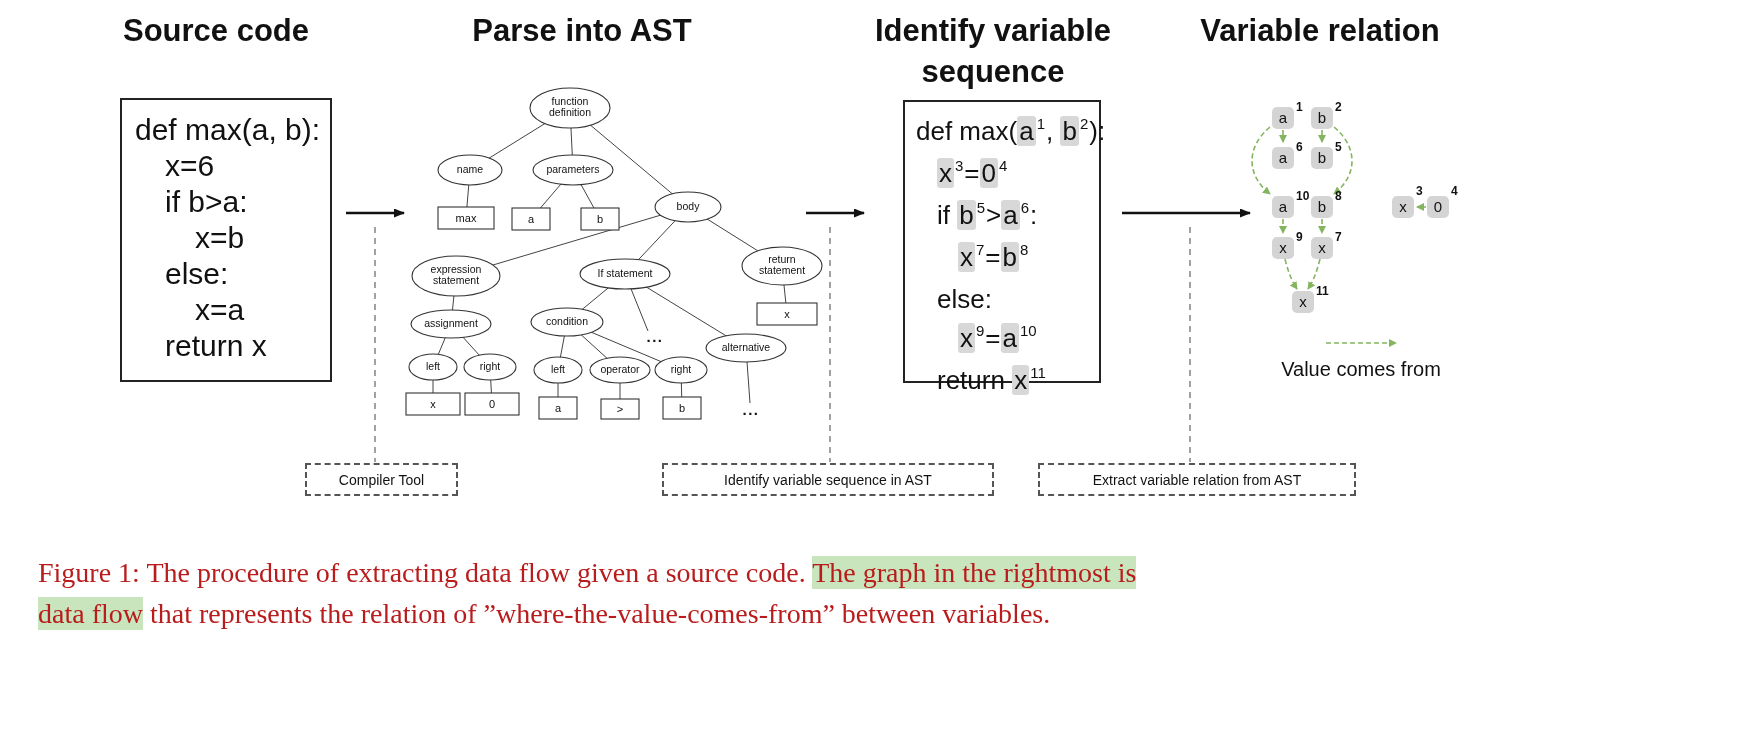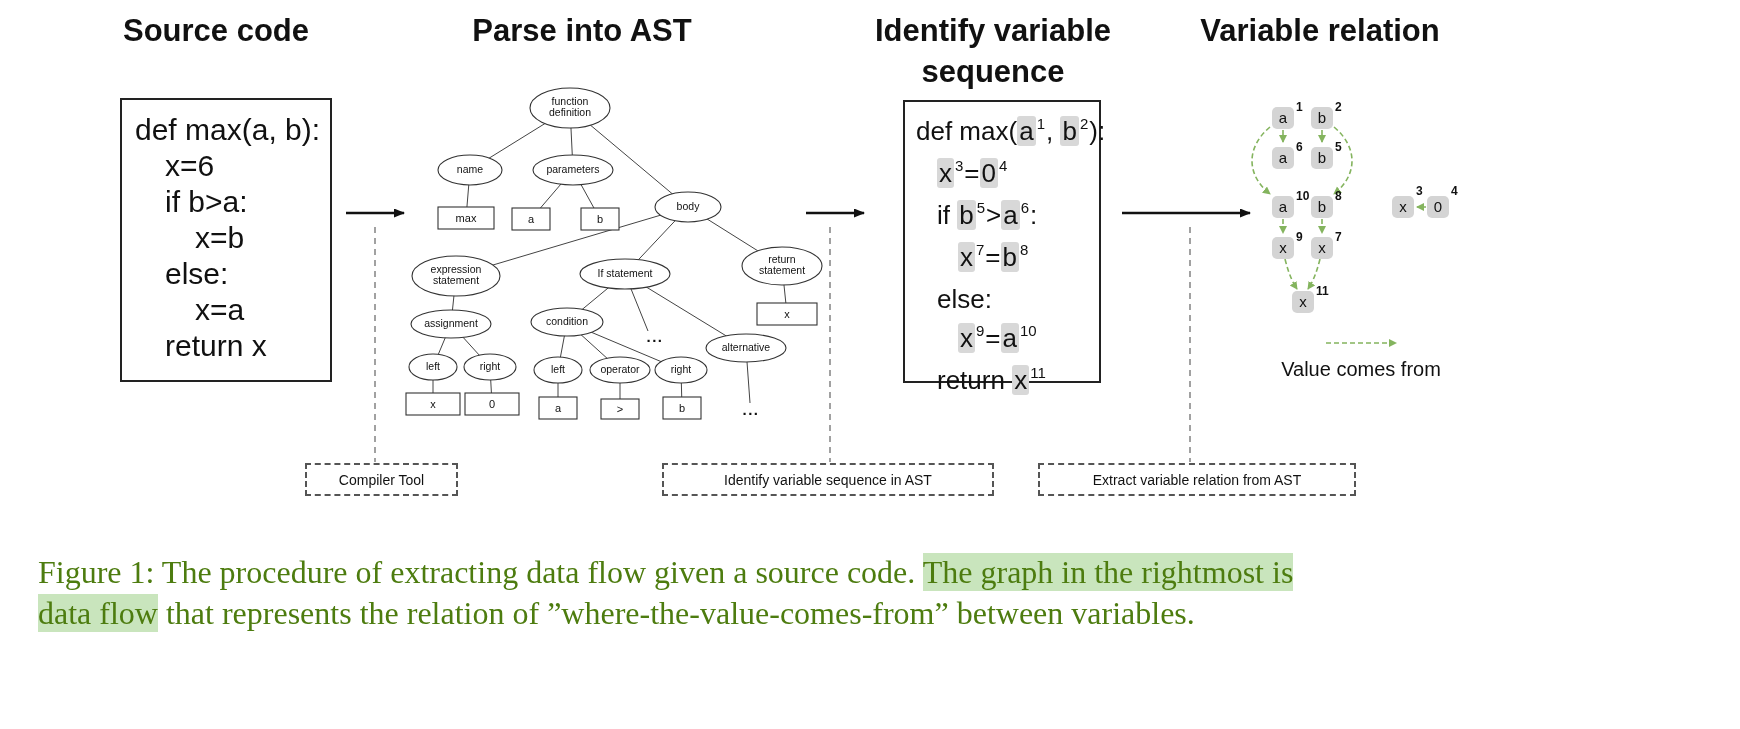--- a/index.html
+++ b/index.html
@@ -47,21 +47,21 @@
 
   
   .dash-box{position:absolute;border:2px dashed #555;background:#fff;box-sizing:border-box;
             display:flex;align-items:center;justify-content:center;font-size:14px;}
   #box-compiler{left:305px;top:463px;width:153px;height:33px;}
   #box-identify{left:662px;top:463px;width:332px;height:33px;}
   #box-extract{left:1038px;top:463px;width:318px;height:33px;}
 
   
   .caption{position:absolute;left:38px;top:552px;width:1680px;
-           font-family:"Liberation Serif",serif;font-size:32px;line-height:41px;color:#4d7c0f;}
+           font-family:"Liberation Serif",serif;font-size:28px;line-height:41px;color:#b91c1c;}
   .hl{background:#c9e5bd;padding:1px 0;}
 </style>
 </head>
 <body>
 
 <div class="page">
 
   <div class="col-title" id="title-source">Source code</div>
   <div class="col-title" id="title-ast">Parse into AST</div>
   <div class="col-title" id="title-varseq">Identify variable sequence</div>

